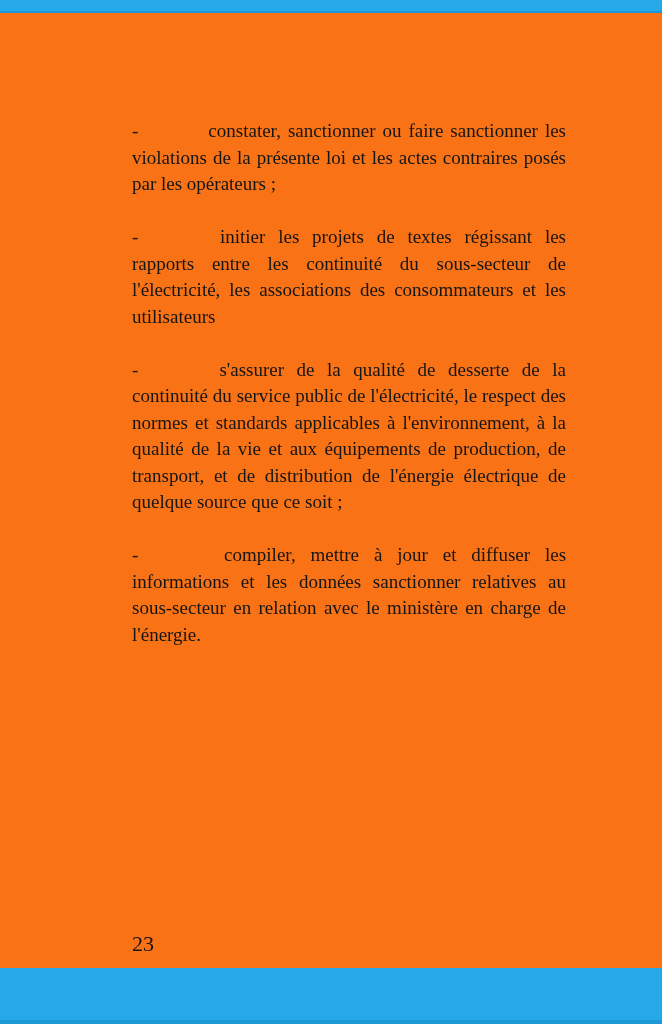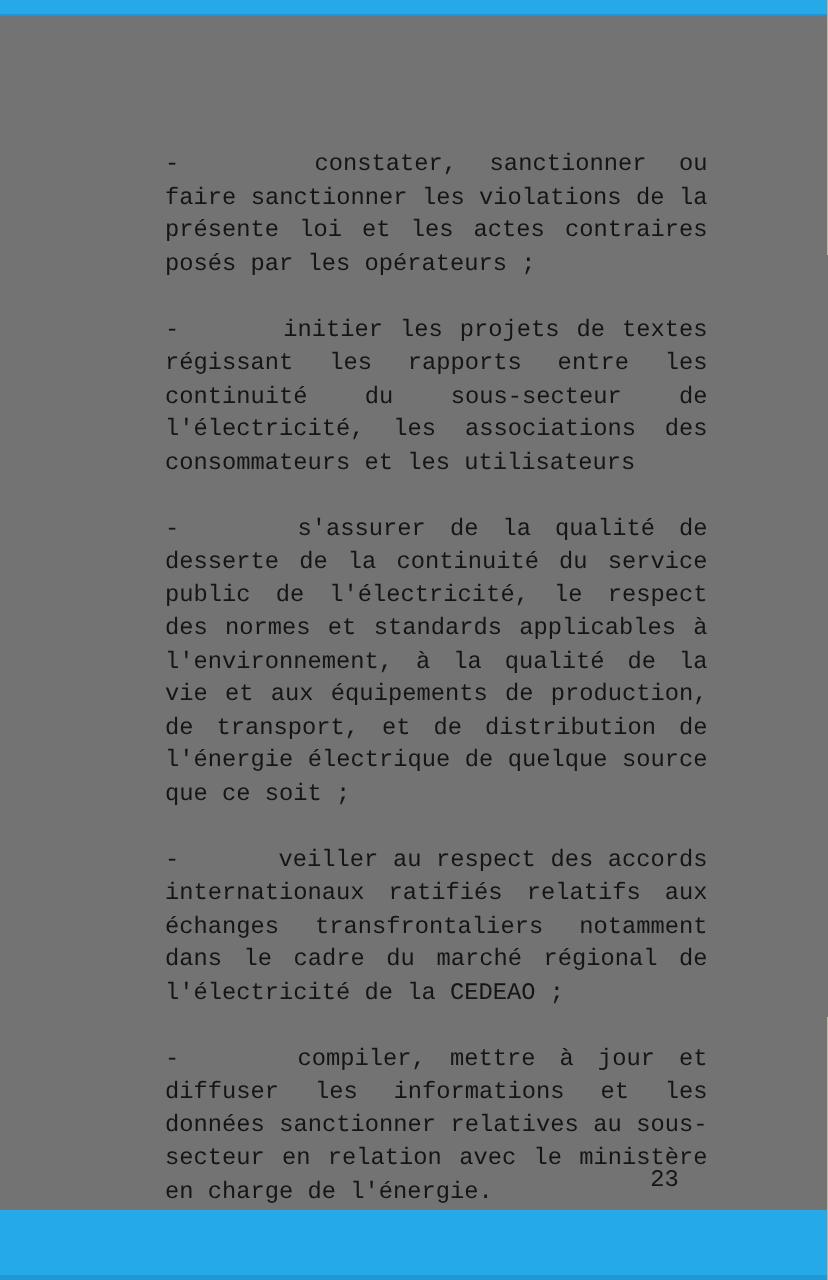--- a/index.html
+++ b/index.html
@@ -4,23 +4,23 @@
 <style>
   html, body {
     margin: 0;
     padding: 0;
     background: #faeecb;
   }
   .page {
     position: relative;
     width: 662px;
     height: 1024px;
-    background: #737373;
+    background: #f97316;
     overflow: hidden;
-    font-family: Liberation Mono, monospace;
+    font-family: Liberation Serif, serif;
     color: #151515;
   }
   .band {
     position: absolute;
     left: 0;
     width: 100%;
   }
   .band-top {
     top: 0;
     height: 13px;
@@ -53,43 +53,42 @@
     width: 56px;
     height: 1px;
   }
   .page-number {
     position: absolute;
     left: 132px;
     top: 931px;
     width: 434px;
     box-sizing: border-box;
     padding-right: 23px;
-    text-align: right;
-    font-size: 19px;
+    text-align: left;
+    font-size: 22px;
     line-height: 26.5px;
     color: #151515;
   }
 </style>
 </head>
 <body>
 
 <div class="page">
 
   <div class="band band-top"></div>
 
   <div class="content">
 
     <p class="item"><span class="dash">-</span> <span class="tab"></span> <span>constater, sanctionner ou faire sanctionner les violations de la présente loi et les actes contraires posés par les opérateurs ;</span></p>
 
 
     <p class="item"><span class="dash">-</span> <span class="tab"></span> <span>initier les projets de textes régissant les rapports entre les continuité du sous-secteur de l'électricité, les associations des consommateurs et les utilisateurs</span></p>
 
     <p class="item"><span class="dash">-</span> <span class="tab"></span> <span>s'assurer de la qualité de desserte de la continuité du service public de l'électricité, le respect des normes et standards applicables à l'environnement, à la qualité de la vie et aux équipements de production, de transport, et de distribution de l'énergie électrique de quelque source que ce soit ;</span></p>
 
-    <p class="item"><span class="dash">-</span> <span class="tab"></span> <span>veiller au respect des accords internationaux ratifiés relatifs aux échanges transfrontaliers notamment dans le cadre du marché régional de l'électricité de la CEDEAO ;</span></p>
 
     <p class="item"><span class="dash">-</span> <span class="tab"></span> <span>compiler, mettre à jour et diffuser les informations et les données sanctionner relatives au sous-secteur en relation avec le ministère en charge de l'énergie.</span></p>
 
   </div>
 
   <div class="page-number">23</div>
 
   <div class="band band-bottom"></div>
 
 </div>

